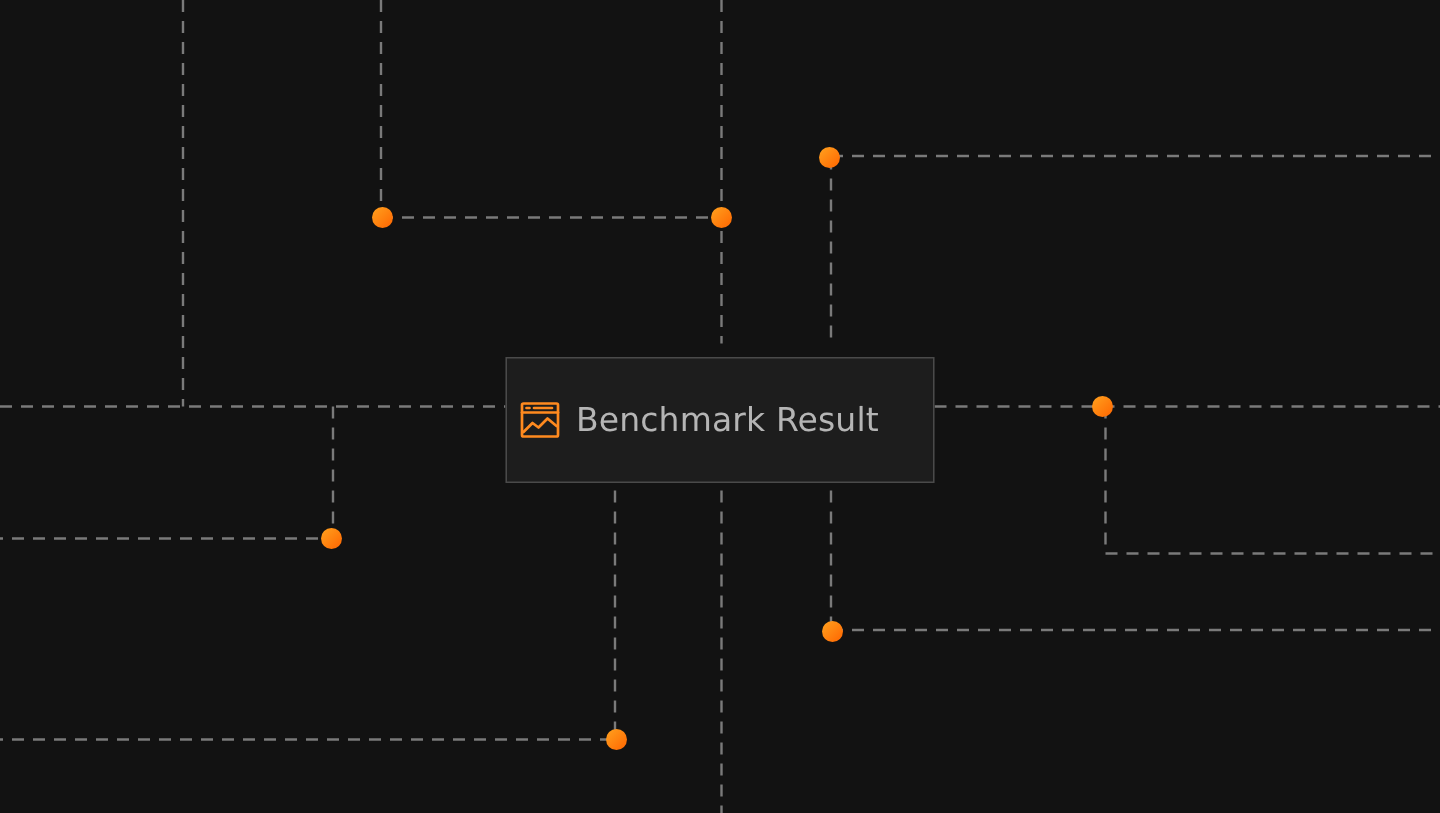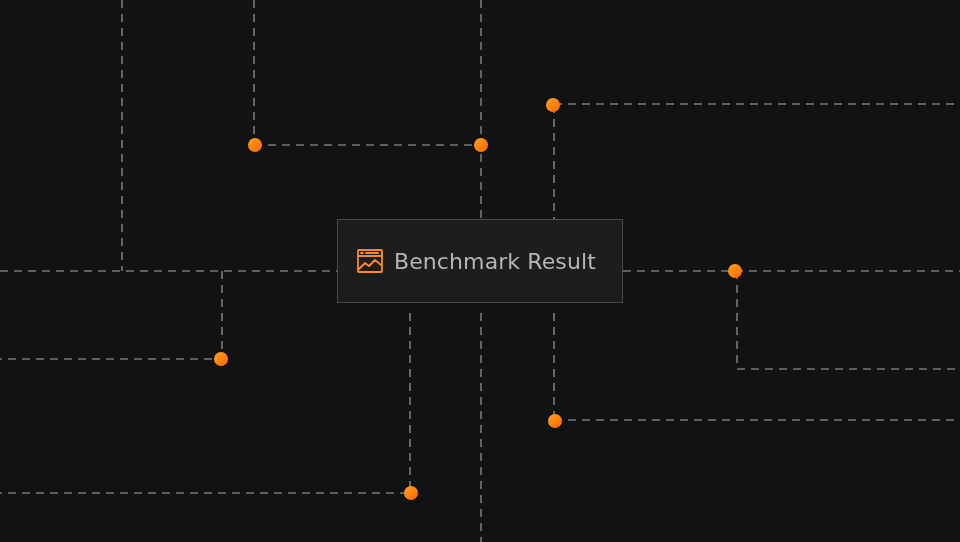--- a/index.html
+++ b/index.html
@@ -20,29 +20,29 @@
     svg.wires {
       position: absolute;
       left: 0;
       top: 0;
       width: 960px;
       height: 542px;
     }
     .card {
       position: absolute;
       left: 337px;
-      top: 219px;
+      top: 238px;
       width: 286px;
       height: 84px;
       background: #1d1d1d;
       border: 1.5px solid #4a4a4a;
       box-sizing: border-box;
       display: flex;
       align-items: center;
-      padding-left: 18px;
+      padding-left: 8px;
     }
     .card-icon {
       width: 28px;
       height: 26px;
       margin-right: 10px;
       display: flex;
       align-items: center;
       justify-content: center;
     }
     .card-title {

